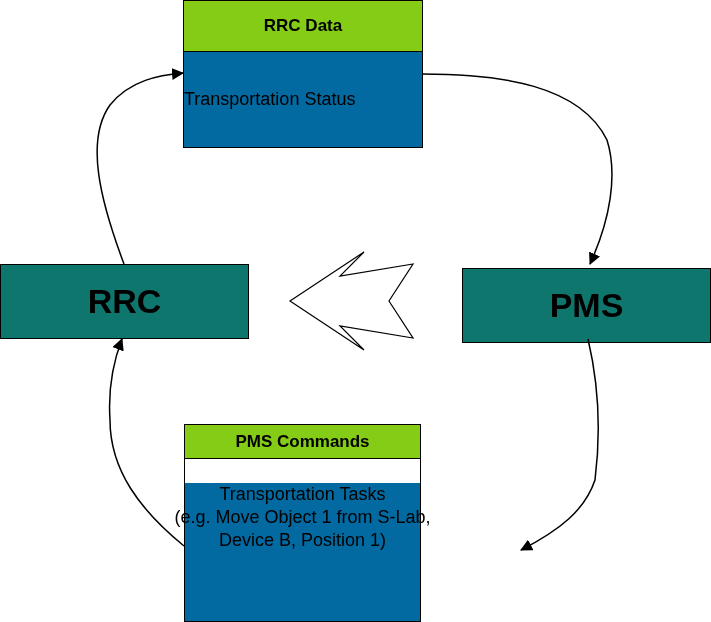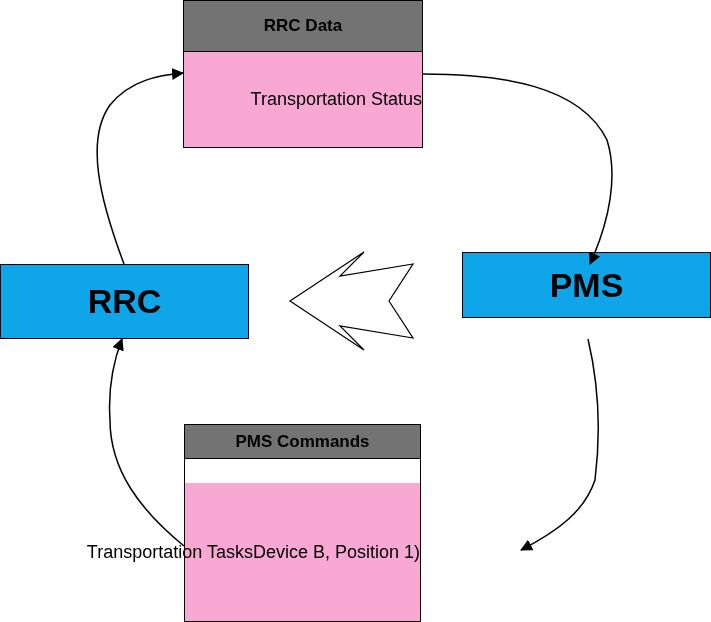--- a/index.html
+++ b/index.html
@@ -1,57 +1,58 @@
 <!DOCTYPE html>
 <html><head>
   <meta charset="utf-8">
   <style>
     html, body { margin: 0; padding: 0; background: #ffffff; }
     body { width: 711px; height: 622px; position: relative; overflow: hidden;
            font-family: "Liberation Sans", sans-serif; color: #000; }
     .box { position: absolute; box-sizing: border-box; border: 1.5px solid #000; }
     .hdr { position: absolute; left: 0; right: 0; top: 0; box-sizing: border-box;
-           border-bottom: 1.5px solid #000; background: #737373;
+           border-bottom: 1.5px solid #000; background: #84cc16;
            display: flex; align-items: center; justify-content: center;
            font-weight: bold; font-size: 17px; }
-    .body { position: absolute; left: 0; right: 0; bottom: 0; background: #f9a8d4;
-            display: flex; align-items: center; justify-content: flex-end;
+    .body { position: absolute; left: 0; right: 0; bottom: 0; background: #0369a1;
+            display: flex; align-items: center; justify-content: flex-start;
             text-align: center; font-size: 18px; line-height: 23px; }
     .big { position: absolute; box-sizing: border-box; border: 1.5px solid #000;
-           background: #0ea5e9; display: flex; align-items: center; justify-content: center;
+           background: #0f766e; display: flex; align-items: center; justify-content: center;
            font-weight: bold; font-size: 34px; }
     svg.overlay { position: absolute; left: 0; top: 0; }
     .line { white-space: nowrap; }
   </style>
 </head>
 <body>
 
 <div class="box" style="left:183px; top:0px; width:240px; height:148px;">
   <div class="hdr" style="height:51px;">
     <span>RRC Data</span>
   </div>
   <div class="body" style="top:51px;">
     <span class="line">Transportation Status</span>
   </div>
 </div>
 
 <div class="big" style="left:0px; top:264px; width:249px; height:75px;">
   <span>RRC</span>
 </div>
 
-<div class="big" style="left:462px; top:252px; width:249px; height:66px;">
+<div class="big" style="left:462px; top:268px; width:249px; height:75px;">
   <span>PMS</span>
 </div>
 
 <div class="box" style="left:184px; top:424px; width:237px; height:198px;">
   <div class="hdr" style="height:34px;">
     <span>PMS Commands</span>
   </div>
-  <div class="body" style="top:58px; ">
+  <div class="body" style="top:58px; flex-direction:column; ">
     <div class="line">Transportation Tasks</div>
+    <div class="line">(e.g. Move Object 1 from S-Lab,</div>
     <div class="line">Device B, Position 1)</div>
   </div>
 </div>
 
 <svg class="overlay" width="711" height="622" viewBox="0 0 711 622">
   <defs>
     <marker id="ah" markerWidth="12" markerHeight="12" refX="11" refY="6" orient="auto" markerUnits="userSpaceOnUse">
       <path d="M0,0 L12,6 L0,12 Z" fill="#000"></path>
     </marker>
   </defs>

